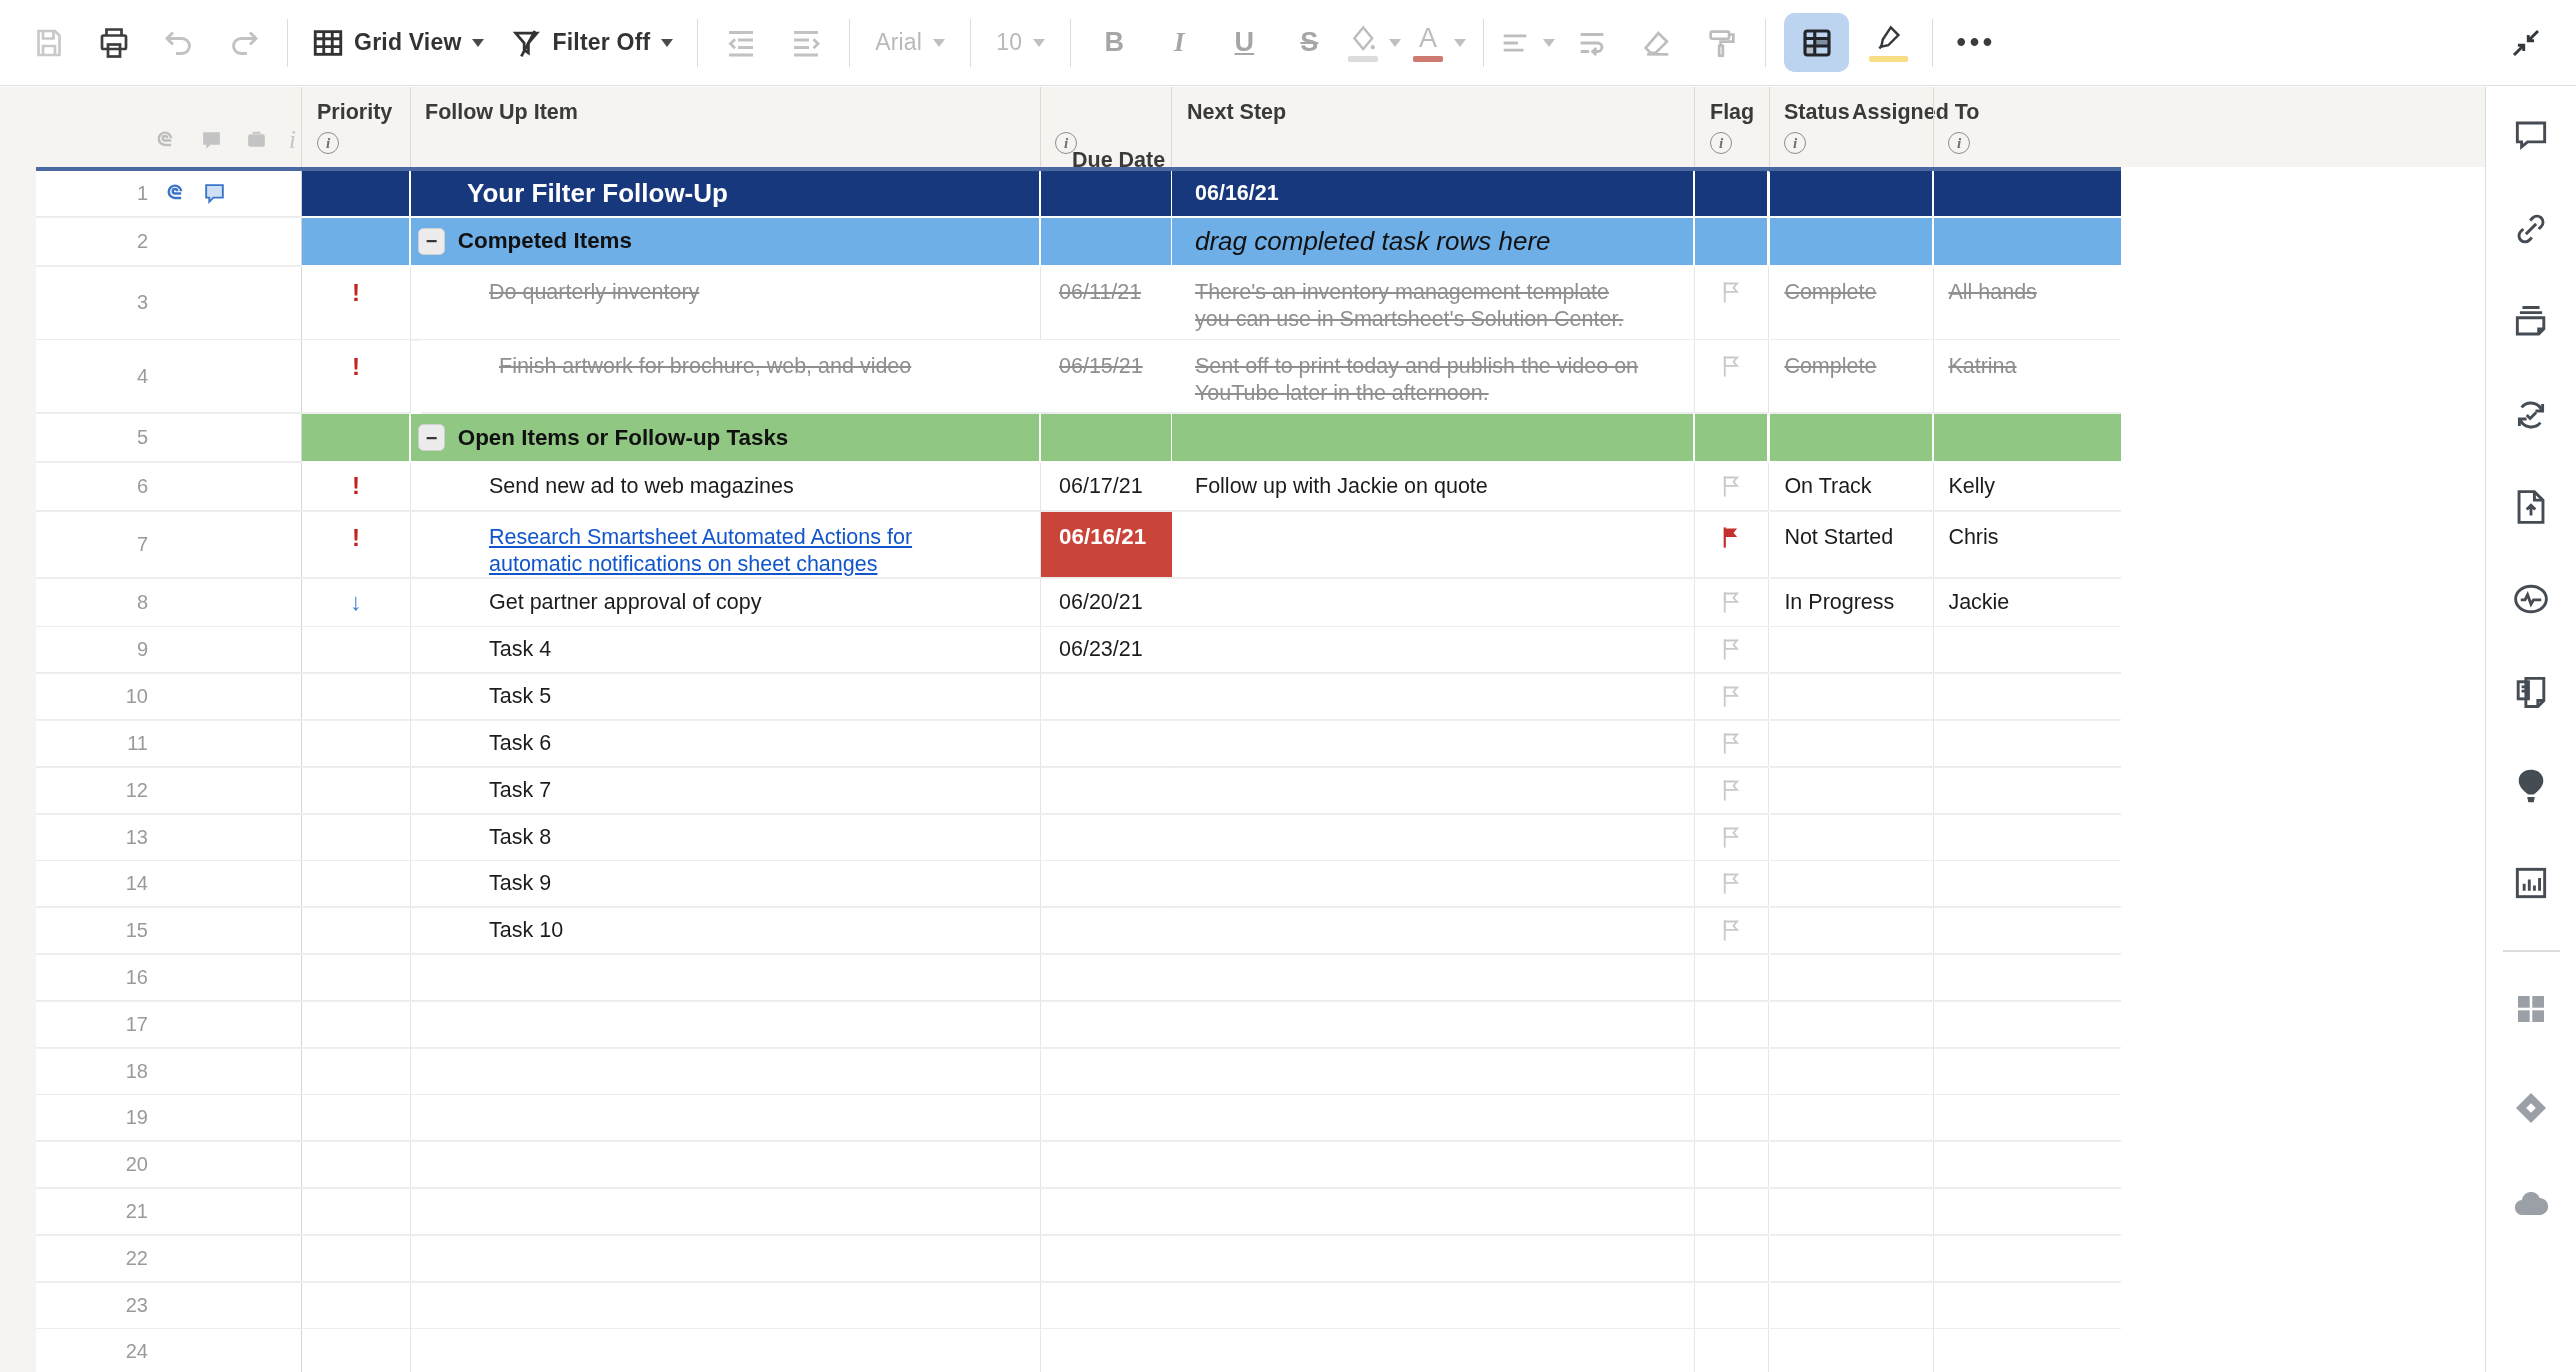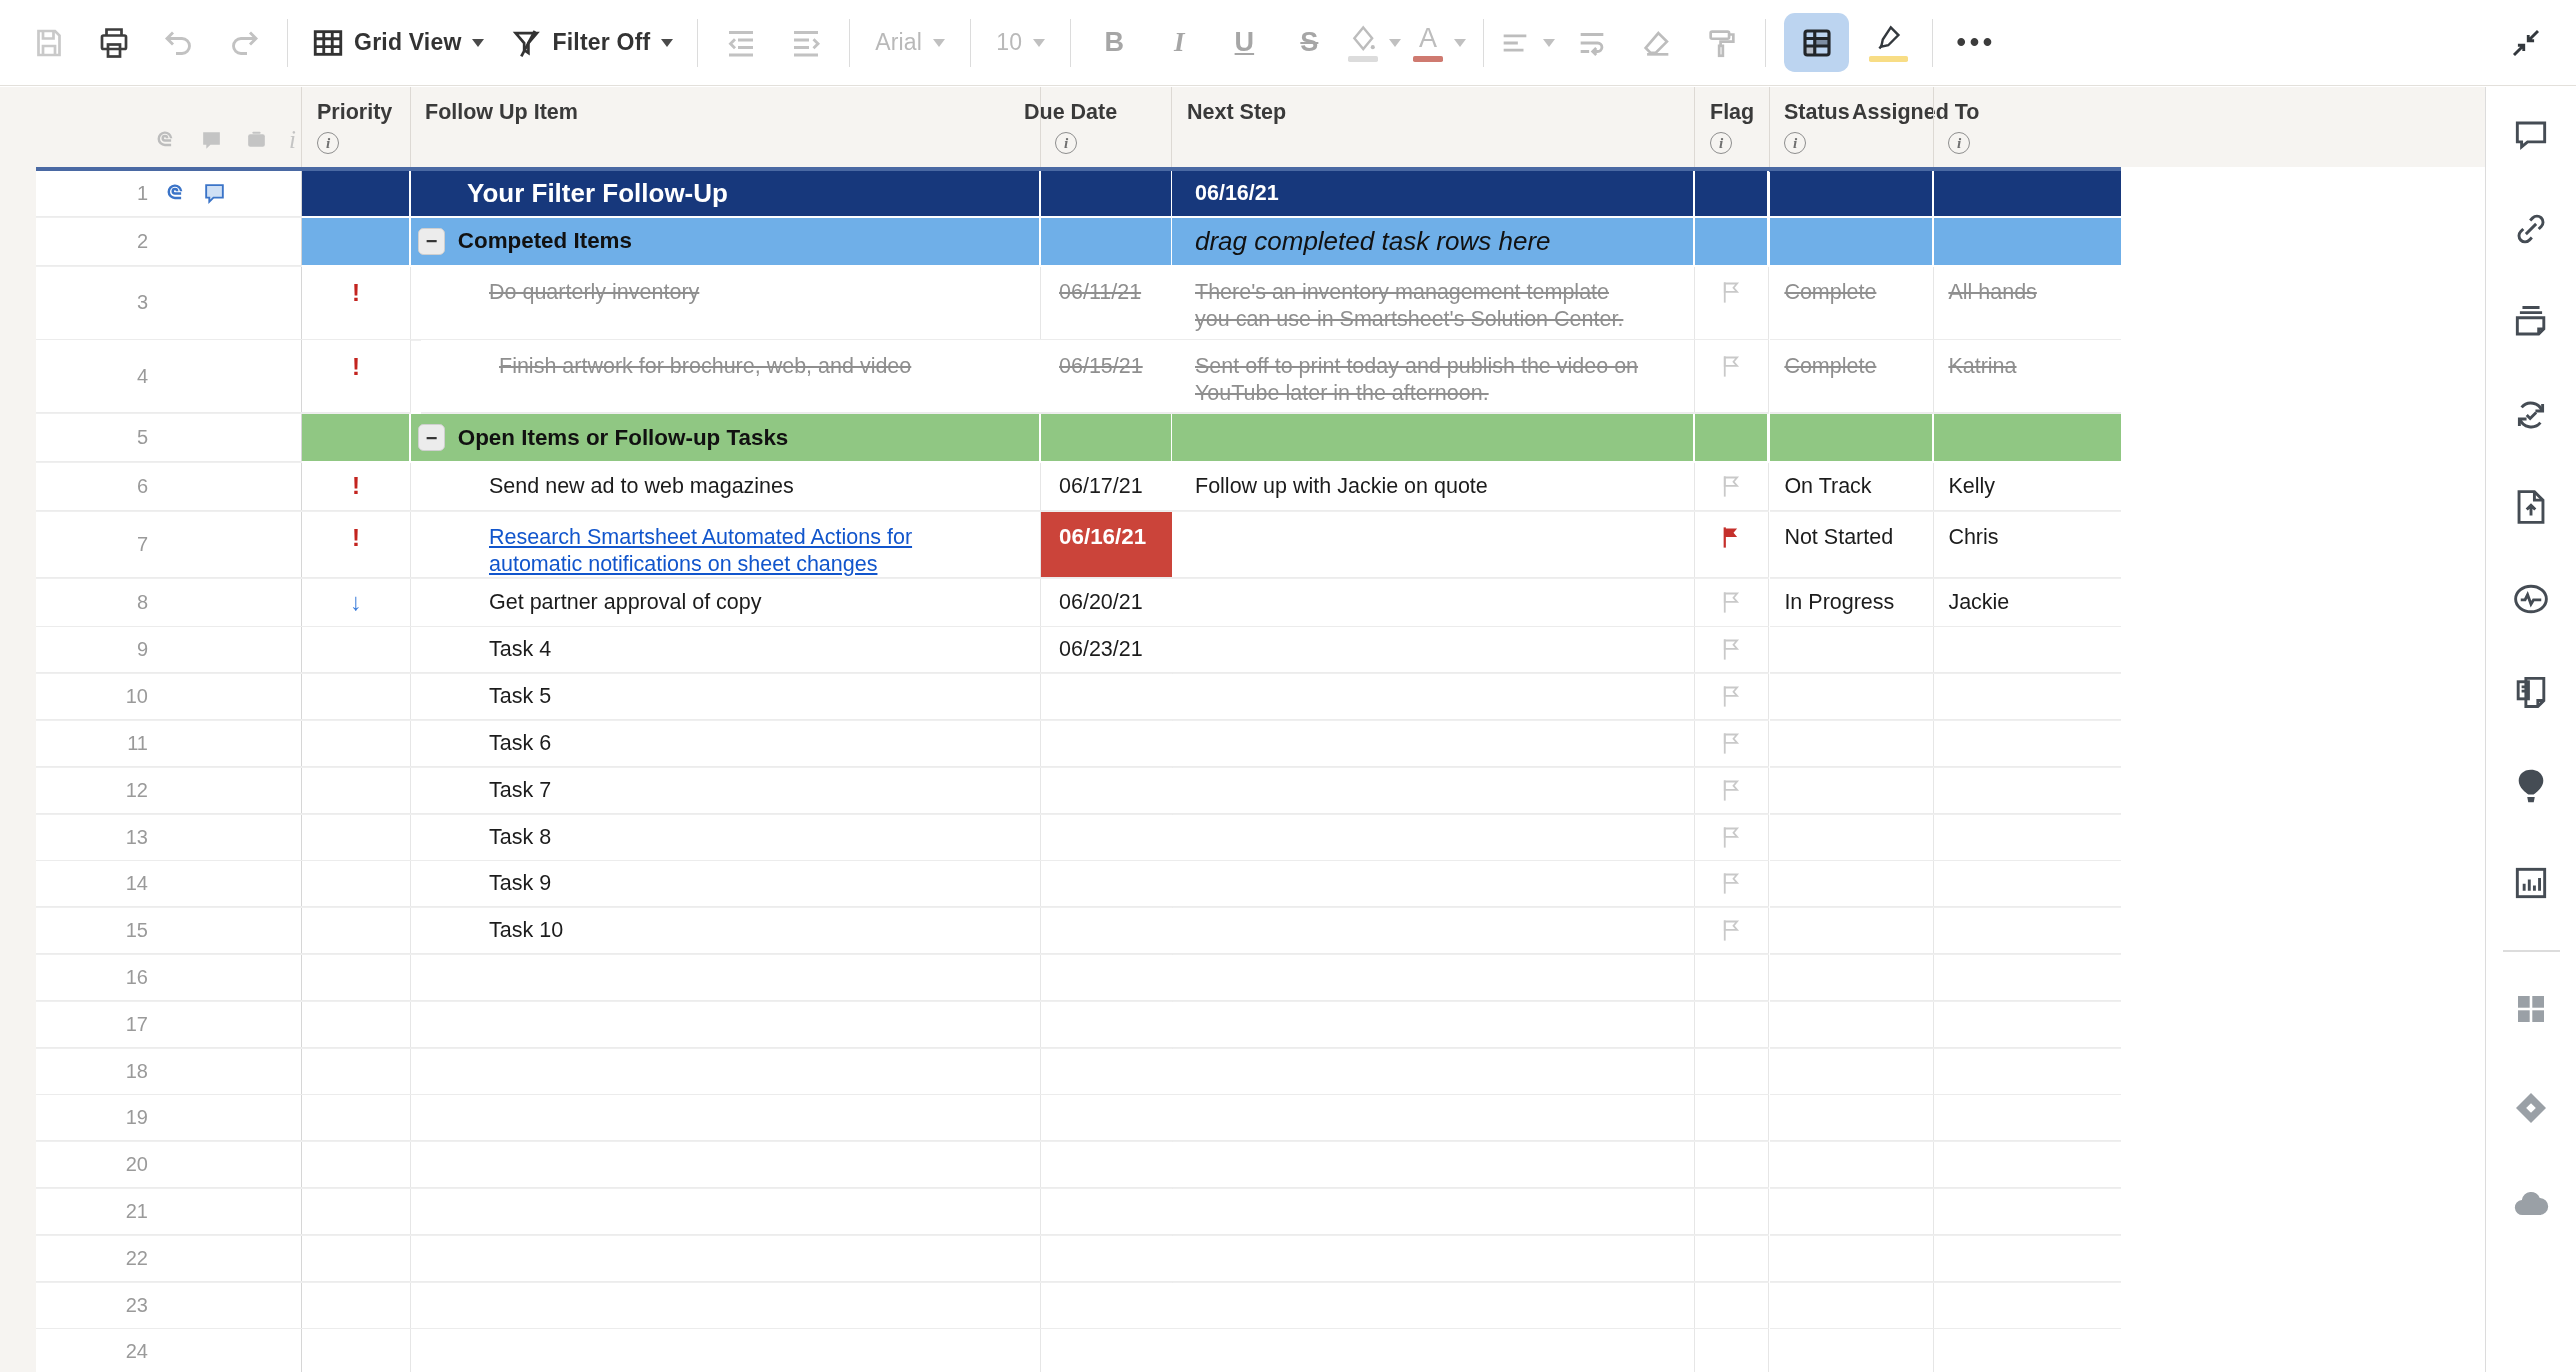--- a/index.html
+++ b/index.html
@@ -244,21 +244,21 @@
           <rect x="4" y="6" width="16" height="12" rx="2"></rect>
           <rect x="8" y="3.5" width="8" height="2" rx="1"></rect>
         </svg>
       <span style="font-family:'Liberation Serif',serif;font-style:italic;color:#c4c4c4;font-size:25px">i</span>
     </div>
   <div class="colhead" style="left: 317px;">Priority</div>
       <div class="colsep" style="left: 301px;"></div>
       <div class="info" style="left: 317px;">i</div>
       <div class="colhead" style="left: 425px;">Follow Up Item</div>
       <div class="colsep" style="left: 410px;"></div>
-      <div class="colhead" style="left: 1024px;">Due Date</div>
+      <div class="colhead" style="left: 1072px; margin-top: 48px;">Due Date</div>
       <div class="colsep" style="left: 1040px;"></div>
       <div class="info" style="left: 1055px;">i</div>
       <div class="colhead" style="left: 1187px;">Next Step</div>
       <div class="colsep" style="left: 1171px;"></div>
       <div class="colhead" style="left: 1710px;">Flag</div>
       <div class="colsep" style="left: 1694px;"></div>
       <div class="info" style="left: 1710px;">i</div>
       <div class="colhead" style="left: 1784px;">Status</div>
       <div class="colsep" style="left: 1769px;"></div>
       <div class="info" style="left: 1784px;">i</div>

